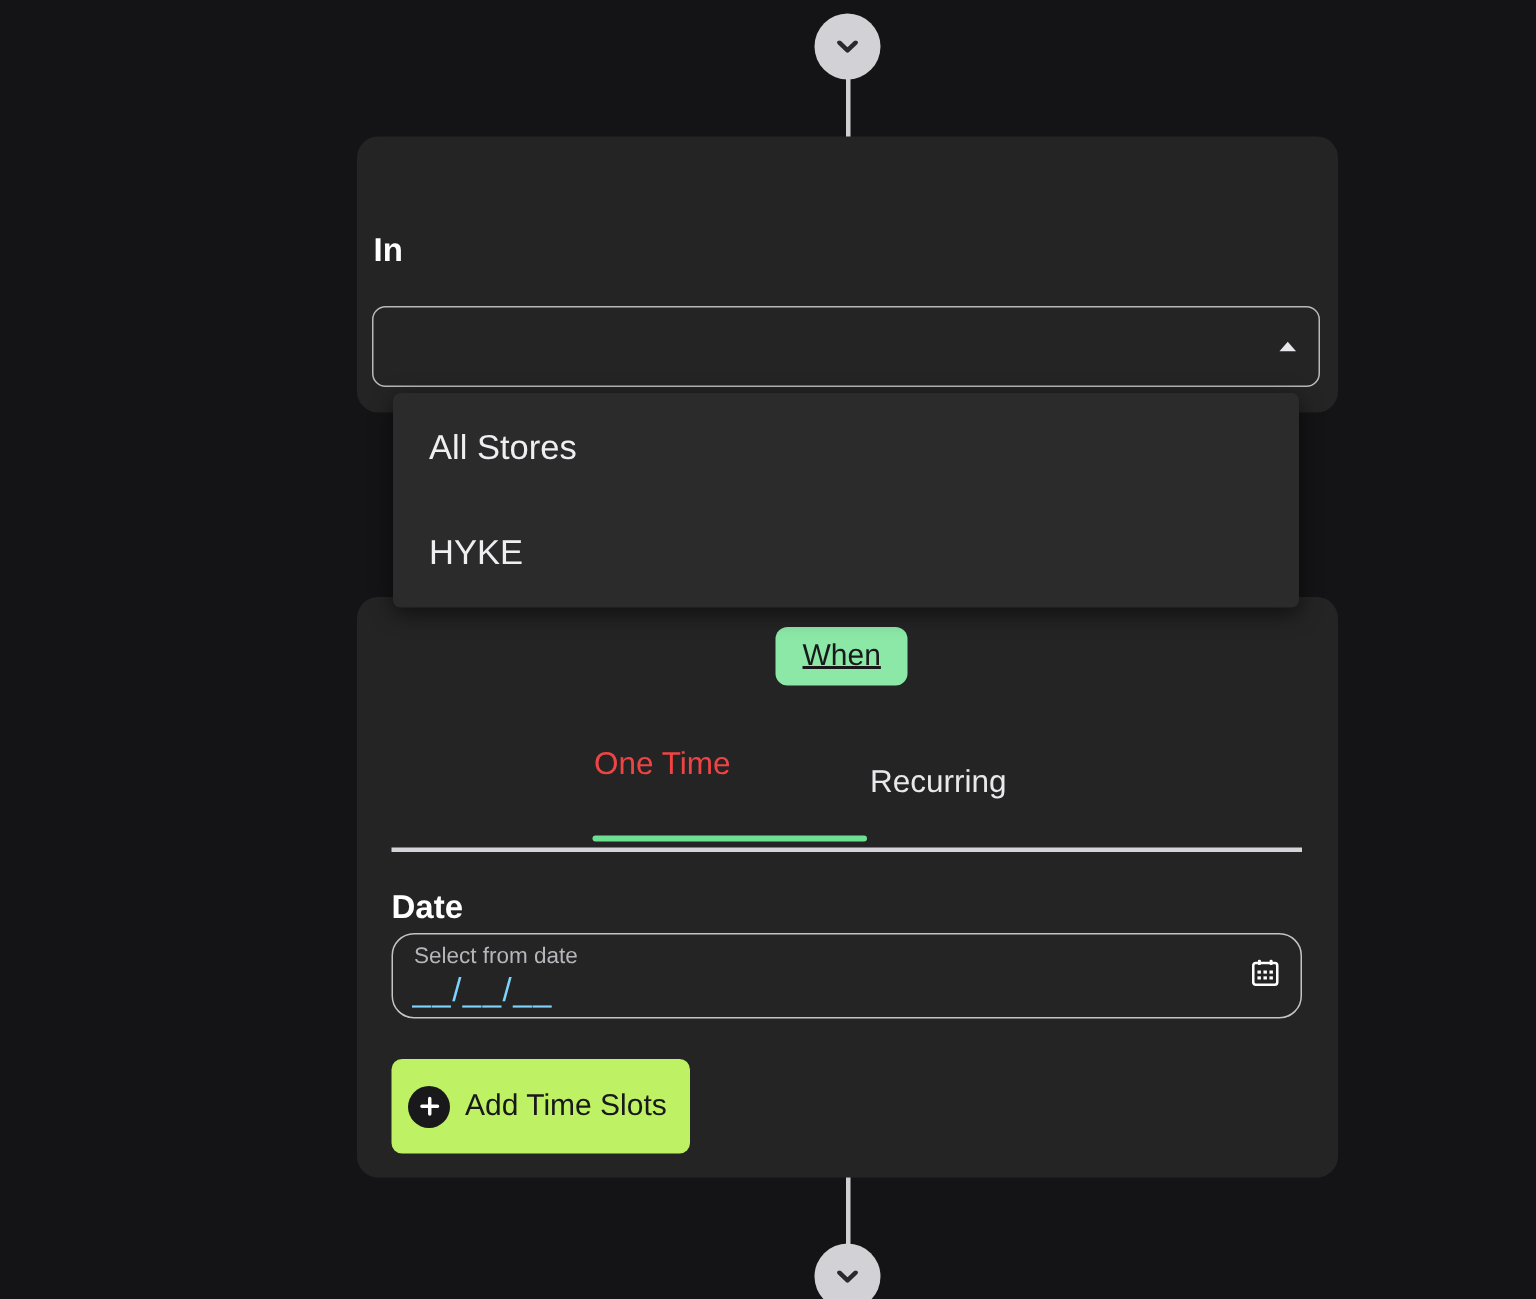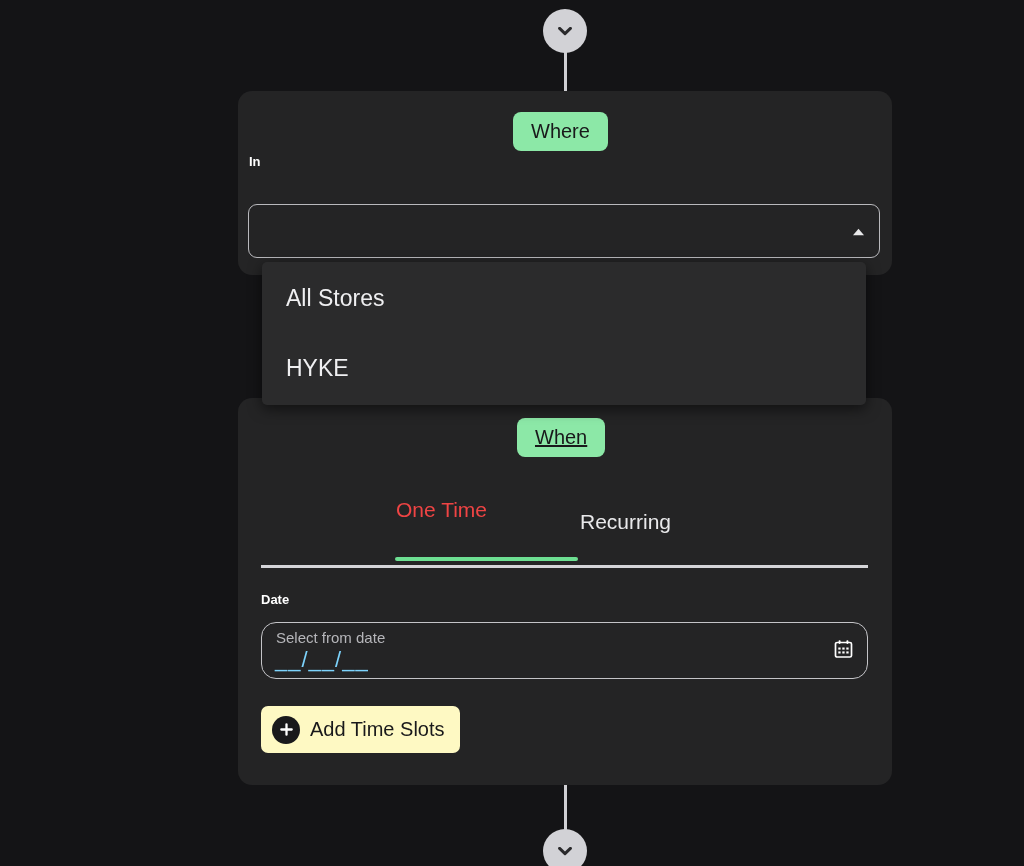--- a/index.html
+++ b/index.html
@@ -66,21 +66,21 @@
     padding: 0 18px;
     white-space: nowrap;
   }
   .badge-where { left: 275px; top: 21px; }
   .badge-when  { left: 279px; top: 20px; text-decoration: underline; }
 
   
   .field-label {
     position: absolute;
     color: #ffffff;
-    font-size: 13px;
+    font-size: 22px;
     font-weight: bold;
   }
   .label-in   { left: 11px; top: 63px; }
   .label-date { left: 23px; top: 194px; }
 
   
   .select-box {
     position: absolute;
     left: 10px;
     top: 113px;
@@ -194,22 +194,22 @@
     right: 14px;
     top: 50%;
     transform: translateY(-50%);
   }
 
   
   .add-btn {
     position: absolute;
     left: 23px;
     top: 308px;
-    height: 47px;
-    background: #fef9c3;
+    height: 63px;
+    background: #bef264;
     border: none;
     border-radius: 7px;
     display: flex;
     align-items: center;
     gap: 10px;
     padding: 0 15px 0 11px;
     cursor: pointer;
     font-family: inherit;
   }
   .add-btn-label {
@@ -236,21 +236,20 @@
 <div class="node node-top">
   <span>
     <svg width="14" height="9" viewBox="0 0 14 9" aria-hidden="true">
       <path d="M1.6 1.4 L7 6.6 L12.4 1.4" fill="none" stroke="#2a2a2c" stroke-width="3" stroke-linecap="round" stroke-linejoin="round"></path>
     </svg>
   </span>
 </div>
 
 <div class="card card-where">
 
-  <div class="badge badge-where">Where</div>
 
   <div class="field-label label-in">In</div>
 
   <div class="select-box">
     <span class="select-value"></span>
     <span class="select-caret">
       <svg width="13" height="8" viewBox="0 0 13 8" aria-hidden="true">
         <path d="M6.5 0.8 L12 7.2 L1 7.2 Z" fill="#e8e8ea"></path>
       </svg>
     </span>

